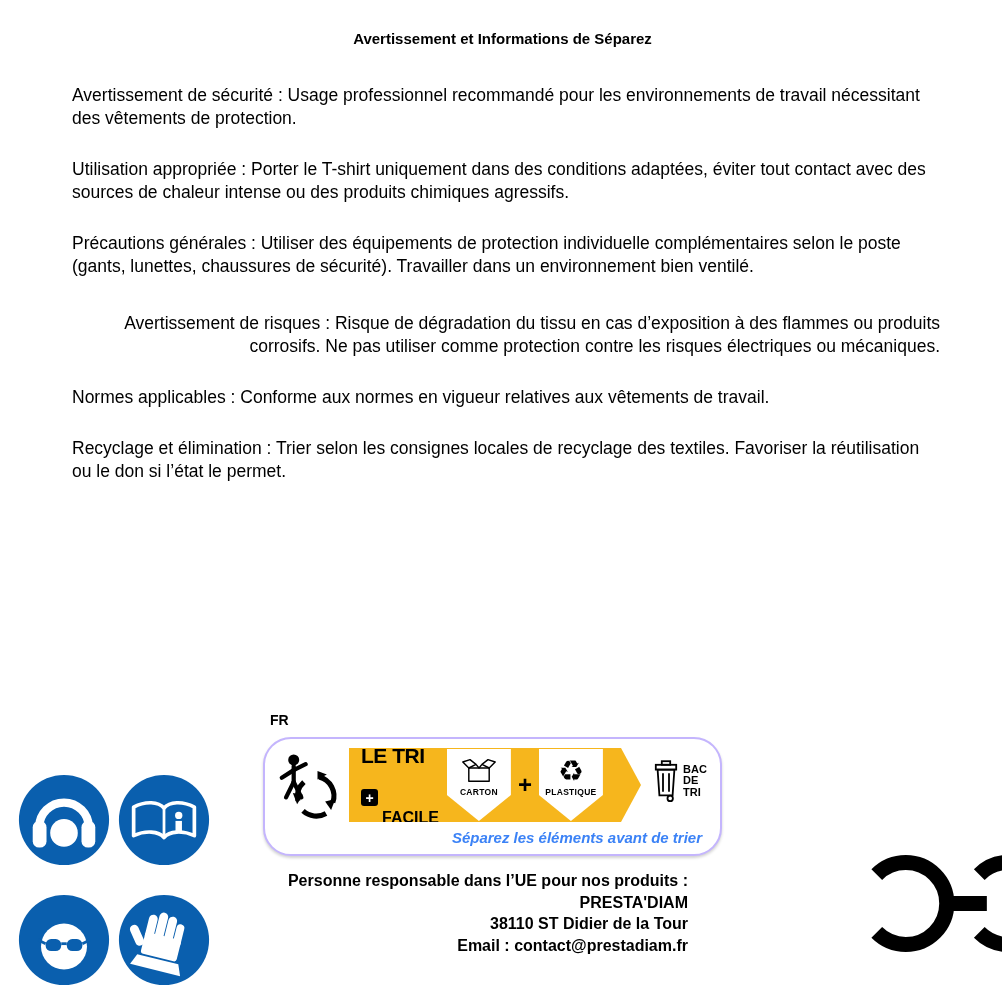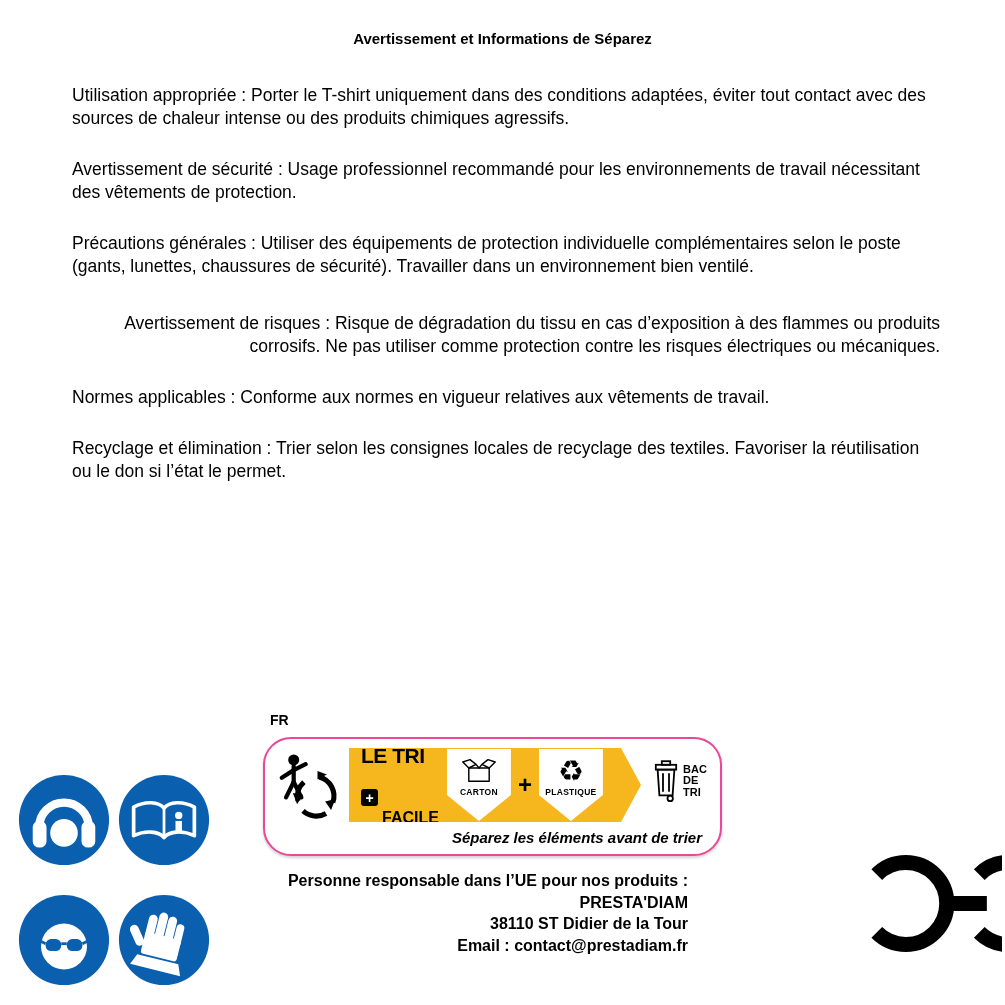--- a/index.html
+++ b/index.html
@@ -22,21 +22,21 @@
   .ppe-grid{
     position:absolute;left:18px;top:774px;
     display:grid;grid-template-columns:92px 92px;grid-gap:28px 8px;
   }
   .ppe-icon{width:92px;height:92px;}
 
   
   .fr-code{position:absolute;left:270px;top:712px;font-size:14px;font-weight:bold;}
   .pill{
     position:absolute;left:263px;top:737px;width:459px;height:119px;
-    background:#fff;border:2px solid #ec4899;border-radius:28px;
+    background:#fff;border:2px solid #c4b5fd;border-radius:28px;
     box-shadow:0 2px 3px rgba(0,0,0,.18);box-sizing:border-box;
   }
   .triman{position:absolute;left:10px;top:10px;width:68px;height:78px;}
   .band{
     position:absolute;left:84px;top:9px;width:292px;height:74px;
     background:#f6b61d;
     clip-path:polygon(0 0, calc(100% - 20px) 0, 100% 50%, calc(100% - 20px) 100%, 0 100%);
     display:flex;align-items:center;padding-left:12px;box-sizing:border-box;
   }
   .tri-text{margin-right:8px;color:#000;}
@@ -50,42 +50,42 @@
     clip-path:polygon(0 0,100% 0,100% 64%,50% 100%,0 64%);
     display:flex;flex-direction:column;align-items:center;padding-top:7px;box-sizing:border-box;
   }
   .badge-label{font-size:8.5px;font-weight:bold;letter-spacing:.3px;margin-top:1px;}
   .recycle-glyph{font-size:29px;line-height:30px;height:30px;color:#000;}
   .mat-sep{font-size:24px;font-weight:bold;margin:0 7px;}
   .bin-group{position:absolute;left:386px;top:16px;display:flex;align-items:center;}
   .bin-text{font-size:11px;font-weight:bold;line-height:11.5px;margin-left:2px;}
   .tagline{
     position:absolute;right:18px;bottom:8px;
-    font-size:15px;font-style:italic;font-weight:bold;color:#000000;
+    font-size:15px;font-style:italic;font-weight:bold;color:#3b82f6;
   }
 
   
   .addr{
     position:absolute;left:233px;top:870px;width:455px;text-align:right;
     font-size:16px;font-weight:bold;line-height:21.5px;
   }
 
   
   .ce{position:absolute;left:797px;top:850px;width:205px;height:107px;}
 </style>
 </head>
 <body>
 
 <div class="page">
 
   <div class="doc-title">Avertissement et Informations de Séparez</div>
 
   <div class="content">
+    <p>Avertissement de sécurité : Usage professionnel recommandé pour les environnements de travail nécessitant des vêtements de protection.</p>
     <p>Utilisation appropriée : Porter le T-shirt uniquement dans des conditions adaptées, éviter tout contact avec des sources de chaleur intense ou des produits chimiques agressifs.</p>
-    <p>Avertissement de sécurité : Usage professionnel recommandé pour les environnements de travail nécessitant des vêtements de protection.</p>
     <p>Précautions générales : Utiliser des équipements de protection individuelle complémentaires selon le poste (gants, lunettes, chaussures de sécurité). Travailler dans un environnement bien ventilé.</p>
     <p class="gap-extra">Avertissement de risques : Risque de dégradation du tissu en cas d’exposition à des flammes ou produits corrosifs. Ne pas utiliser comme protection contre les risques électriques ou mécaniques.</p>
     <p>Normes applicables : Conforme aux normes en vigueur relatives aux vêtements de travail.</p>
     <p>Recyclage et élimination : Trier selon les consignes locales de recyclage des textiles. Favoriser la réutilisation ou le don si l’état le permet.</p>
   </div>
 
   <div class="ppe-grid">
 
     <div class="ppe-icon">
       <svg width="92" height="92" viewBox="0 0 100 100">

